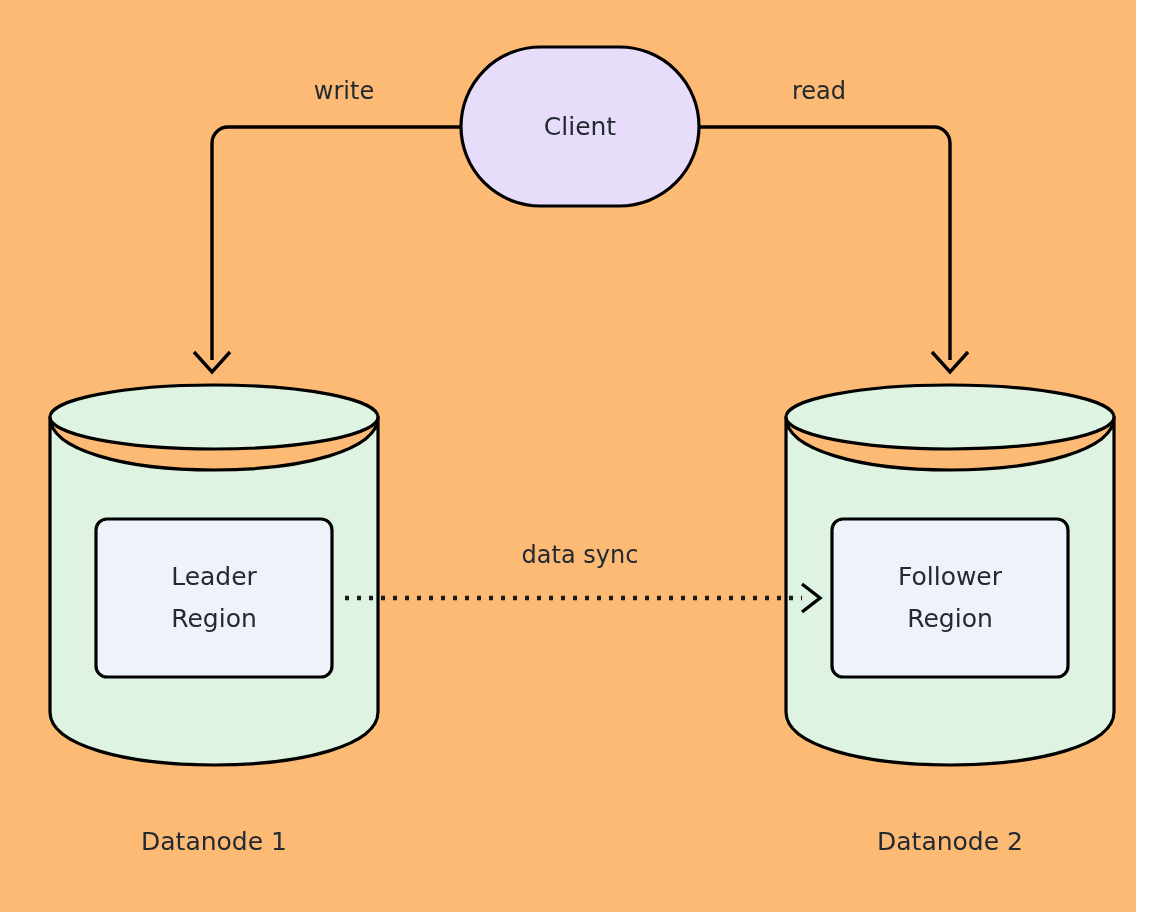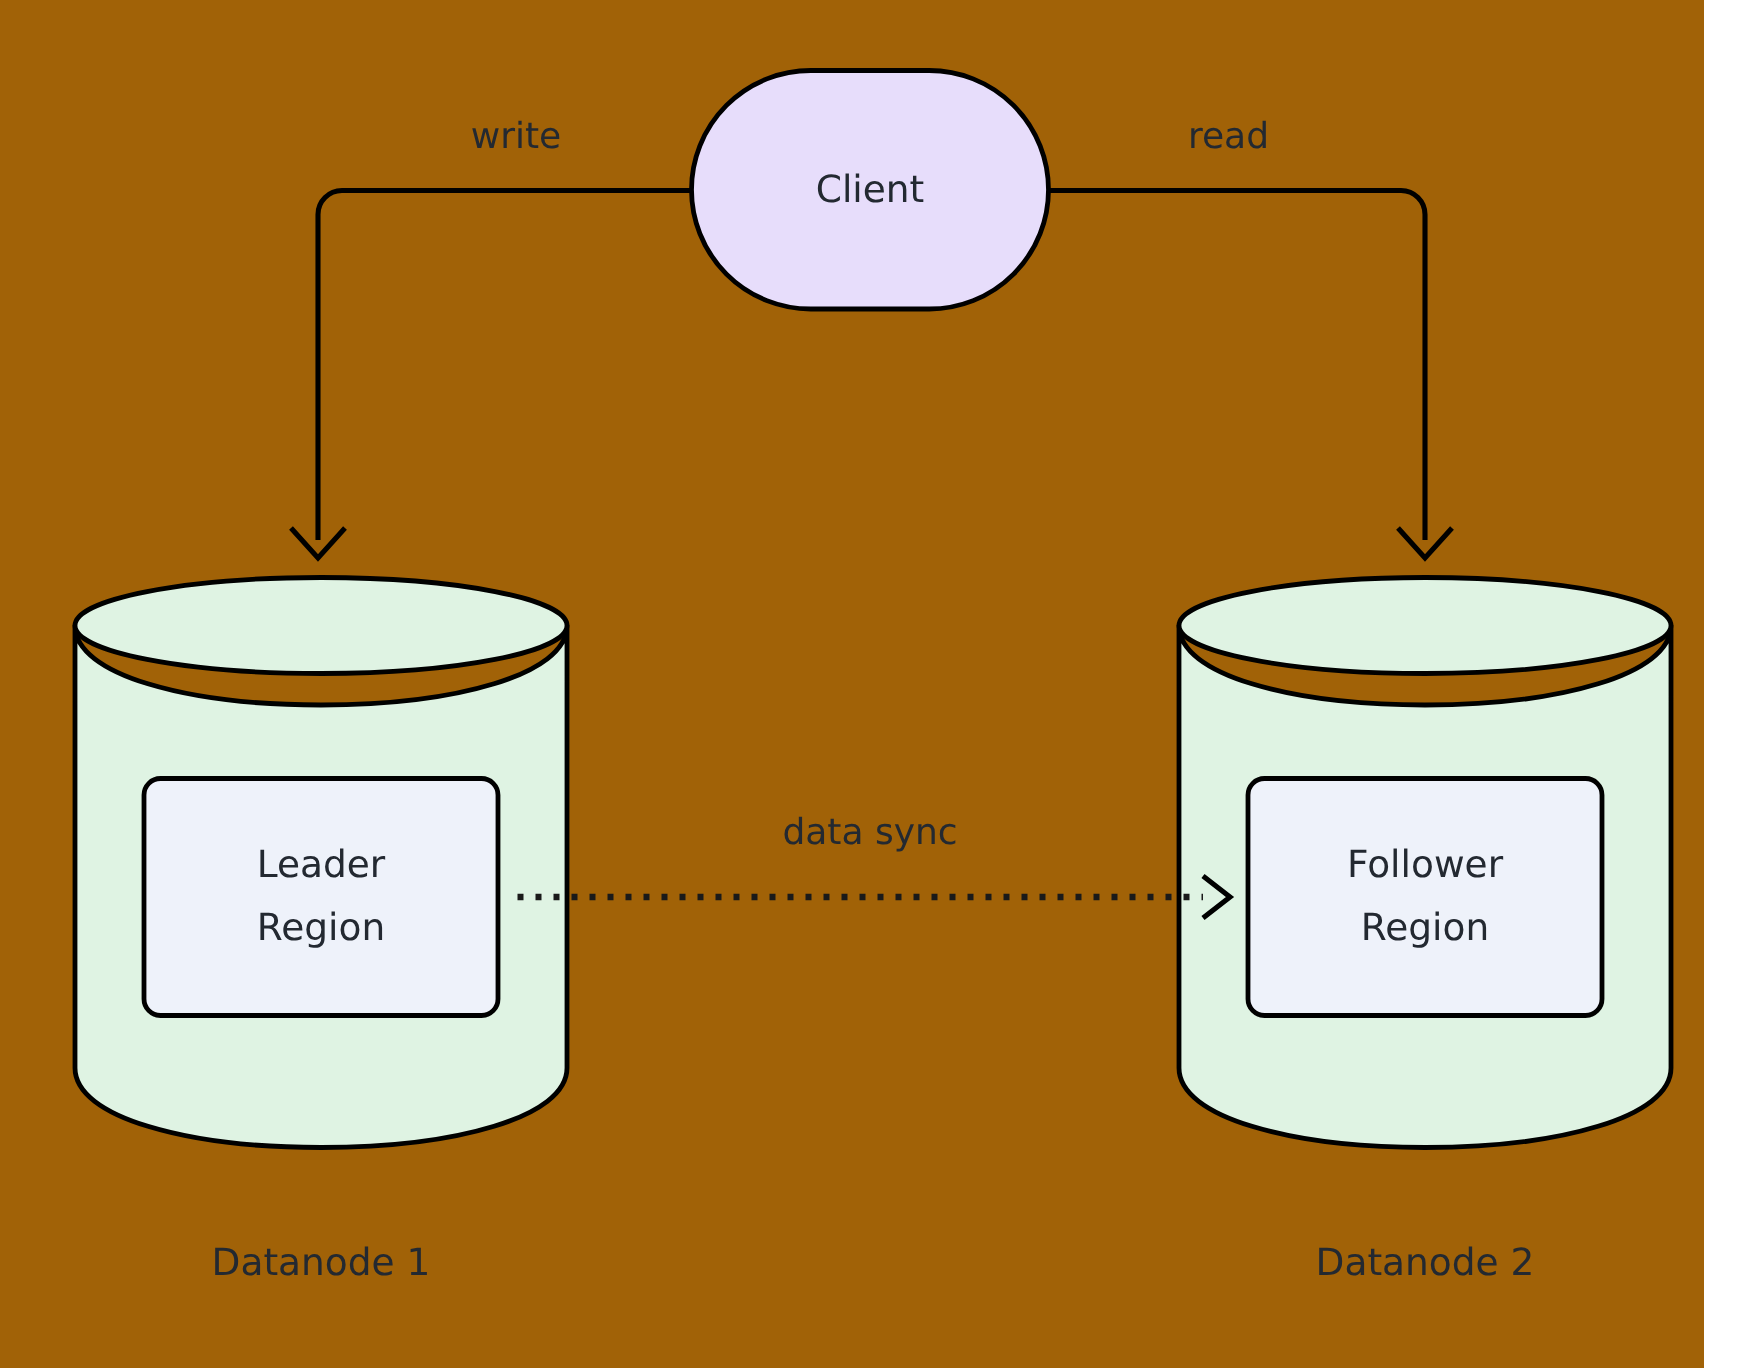--- a/index.html
+++ b/index.html
@@ -11,21 +11,21 @@
   body {
     width: 1162px;
     height: 912px;
     overflow: hidden;
     font-family: "DejaVu Sans", "Liberation Sans", sans-serif;
   }
   #diagram-root {
     position: relative;
     width: 1136px;
     height: 912px;
-    background: #a16207;
+    background: #fdba74;
   }
   svg#diagram-canvas {
     display: block;
     width: 1162px;
     height: 912px;
   }
   .node-shape {
     stroke: #000000;
     stroke-width: 3.2;
     stroke-linejoin: round;

